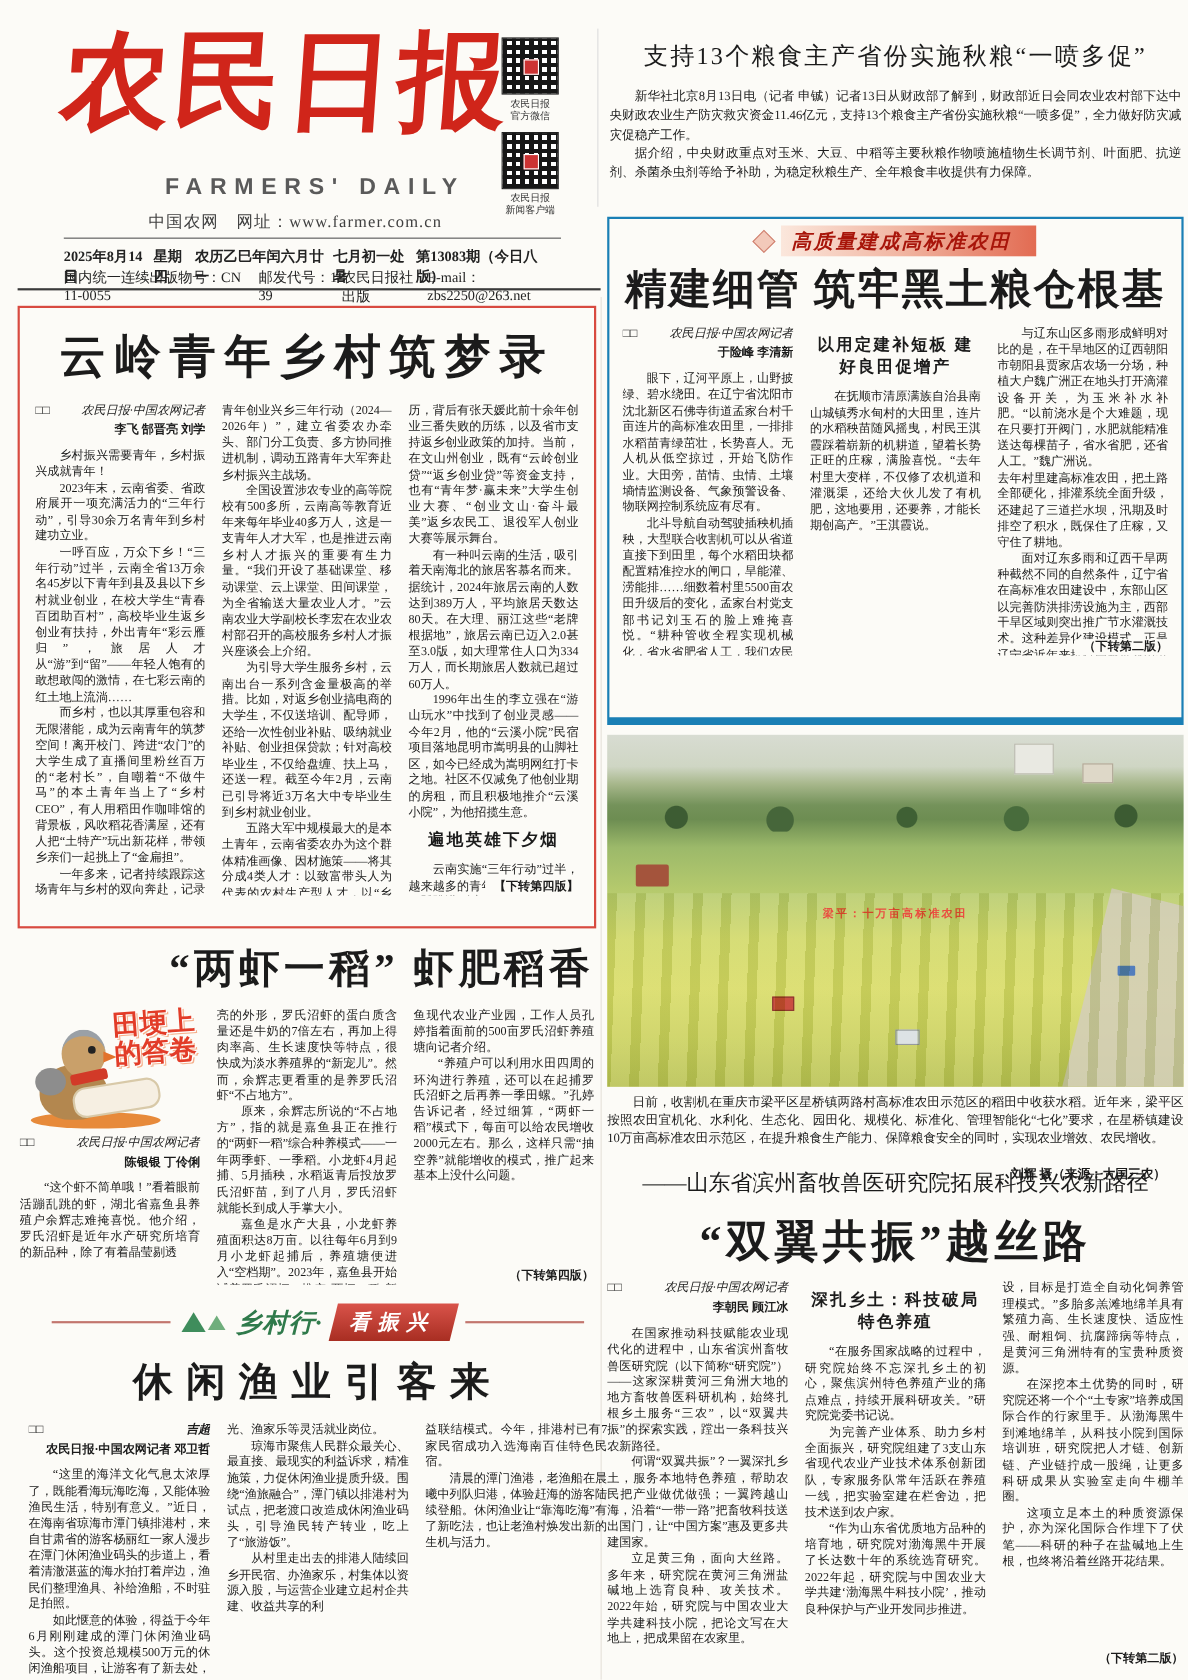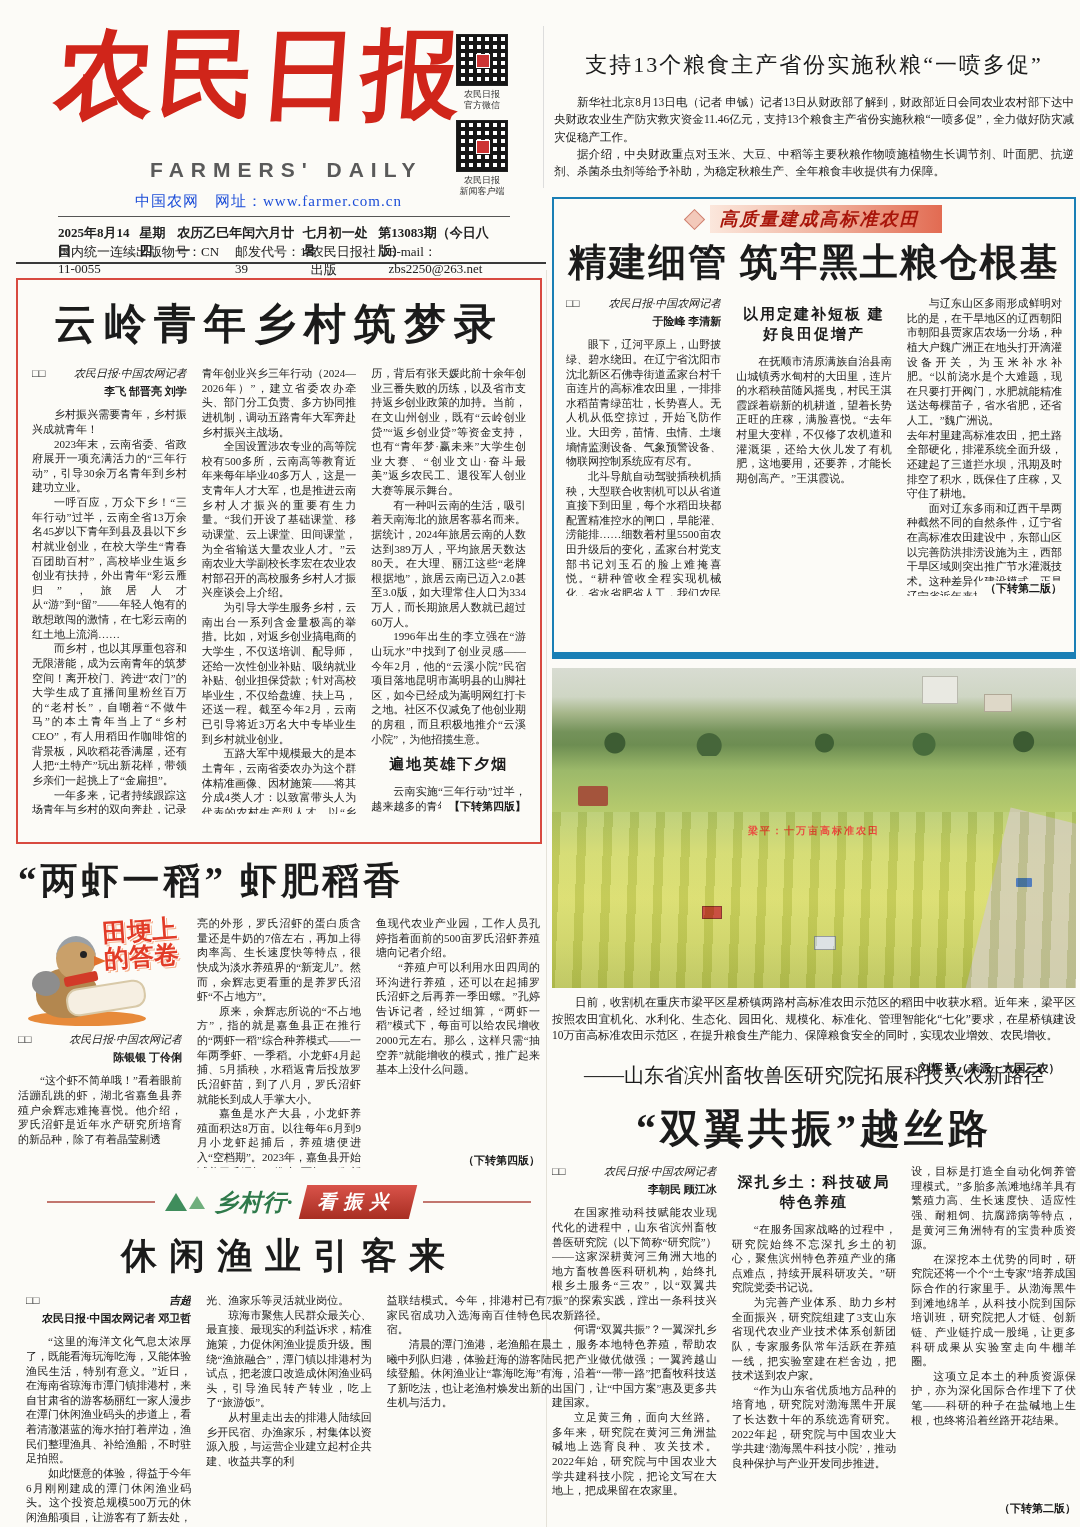--- a/index.html
+++ b/index.html
@@ -4,39 +4,39 @@
 <style>
   html,body{margin:0;padding:0;}
   body{width:1080px;height:1527px;position:relative;background:#fcfbf7;overflow:hidden;
        font-family:"Liberation Serif","DejaVu Serif",serif;color:#1b1b1b;}
   .abs{position:absolute;}
   
   #logo{left:56px;top:14px;width:400px;font-size:98px;line-height:1.25;font-weight:900;
         color:#d0251a;letter-spacing:4px;transform:skewX(-4deg);white-space:nowrap;}
   #logo-en{left:150px;top:158px;font-size:21px;font-weight:bold;color:#5a5a5a;letter-spacing:7px;
            font-family:"Liberation Sans",sans-serif;}
-  #site-line{left:135px;top:192px;font-size:15px;color:#1d4ed8;letter-spacing:1px;}
+  #site-line{left:135px;top:192px;font-size:15px;color:#404040;letter-spacing:1px;}
   #head-div{left:543px;top:26px;width:1px;height:162px;background:#ddd;}
   #mast-rule{left:58px;top:216px;width:452px;height:1px;background:#555;}
   #date-rule{left:16px;top:262px;width:530px;height:2px;background:#3a3a3a;}
   #mid-rule{left:546px;top:270px;width:1px;height:1257px;background:#e5e2d9;}
   .daterow{left:58px;width:452px;display:flex;justify-content:space-between;font-size:13px;font-weight:bold;color:#222;}
   #daterow1{top:224px;}
   #daterow2{top:243px;font-weight:normal;}
   
   #qrblock{left:446px;top:34px;width:72px;text-align:center;}
   .qr{width:50px;height:50px;margin:0 auto;border:1px solid #222;position:relative;
       background-image:repeating-linear-gradient(0deg,#161616 0 4px,transparent 4px 8px),
                        repeating-linear-gradient(90deg,#161616 0 4px,#fff 4px 8px);}
   .qr::after{content:"";position:absolute;left:19px;top:19px;width:12px;height:12px;background:#c33;border:1px solid #fff;}
   .qr-label{font-size:9px;line-height:1.25;margin:3px 0 8px;color:#333;font-family:"Liberation Sans",sans-serif;}
   
   #top-story{left:554px;top:30px;width:520px;}
   #top-title{font-size:31px;font-weight:900;text-align:center;letter-spacing:0px;white-space:nowrap;}
-  #top-sub{font-size:22px;text-align:center;margin-top:20px;letter-spacing:2px;}
+  #top-sub{font-size:22px;text-align:center;margin-top:6px;letter-spacing:2px;}
   #top-body{margin-top:14px;font-size:11.5px;line-height:1.5;}
   #top-body p{margin:0;text-indent:2em;text-align:justify;}
   
   .cols{display:flex;gap:15px;}
   .col{flex:1;position:relative;overflow:hidden;font-size:11px;line-height:1.33;}
   .para{margin:0;text-indent:2em;text-align:justify;}
   .para.cont{text-indent:0;}
   .sub{font-size:15px;text-align:center;margin:9px 0;letter-spacing:2px;}
   .jumpmark{position:absolute;right:0;bottom:0;font-size:11px;font-weight:bold;background:#fcfbf7;padding-left:8px;}
   .byline{font-size:11px;margin-bottom:9px;}
@@ -75,21 +75,21 @@
   .p-road{position:absolute;right:-20px;top:150px;width:110px;height:190px;background:#cfc9b4;transform:rotate(14deg);opacity:.85;}
   .p-truck{position:absolute;right:44px;top:210px;width:16px;height:9px;background:#3f6fb5;border-radius:1px;}
   .p-harv1{position:absolute;left:150px;top:238px;width:18px;height:11px;background:#c43b2c;border:1px solid #7c2018;}
   .p-harv2{position:absolute;left:262px;top:268px;width:20px;height:12px;background:#d9dfe2;border:1px solid #8a9094;}
   .p-overlay{position:absolute;left:196px;top:156px;font-size:10px;color:#e8392b;letter-spacing:2px;font-weight:bold;}
   #caption{left:552px;top:994px;width:524px;font-size:11.5px;line-height:1.45;text-align:justify;}
   #caption .cap{text-indent:2em;margin:0;}
   #caption .credit{text-align:right;font-weight:bold;margin:16px;}
   
   #shrimp{left:16px;top:850px;width:526px;height:314px;padding:0 2px;box-sizing:border-box;}
-  #sh-title{font-size:37px;font-weight:900;text-align:left;letter-spacing:4px;margin:6px 0 10px;white-space:nowrap;}
+  #sh-title{font-size:37px;font-weight:900;text-align:right;letter-spacing:4px;margin:6px 0 10px;white-space:nowrap;}
   #sh-cols{height:252px;}
   .mascot{position:relative;width:152px;height:110px;margin:0 auto 6px;}
   .m-ground{position:absolute;left:4px;bottom:0;width:118px;height:15px;background:#e78a3a;border-radius:50%;}
   .m-body{position:absolute;left:12px;bottom:8px;width:62px;height:50px;background:#b3874f;border-radius:50% 50% 45% 45%;}
   .m-wing{position:absolute;left:8px;bottom:30px;width:28px;height:25px;background:#8d8d8d;border-radius:50%;}
   .m-head{position:absolute;left:32px;bottom:46px;width:40px;height:38px;background:#c9a06a;border-radius:50%;border-top:6px solid #9aa0a6;}
   .m-eye{position:absolute;left:56px;bottom:68px;width:7px;height:7px;background:#222;border-radius:50%;}
   .m-beak{position:absolute;left:70px;bottom:60px;width:0;height:0;border-top:5px solid transparent;border-bottom:5px solid transparent;border-left:12px solid #e2722c;}
   .m-scarf{position:absolute;left:40px;bottom:42px;width:34px;height:10px;background:#d23a28;transform:rotate(-12deg);border-radius:3px;}
   .m-scroll{position:absolute;left:42px;bottom:14px;width:76px;height:24px;background:#f6efe2;border:2px solid #d8c9a8;border-radius:12px;transform:rotate(-9deg);}

